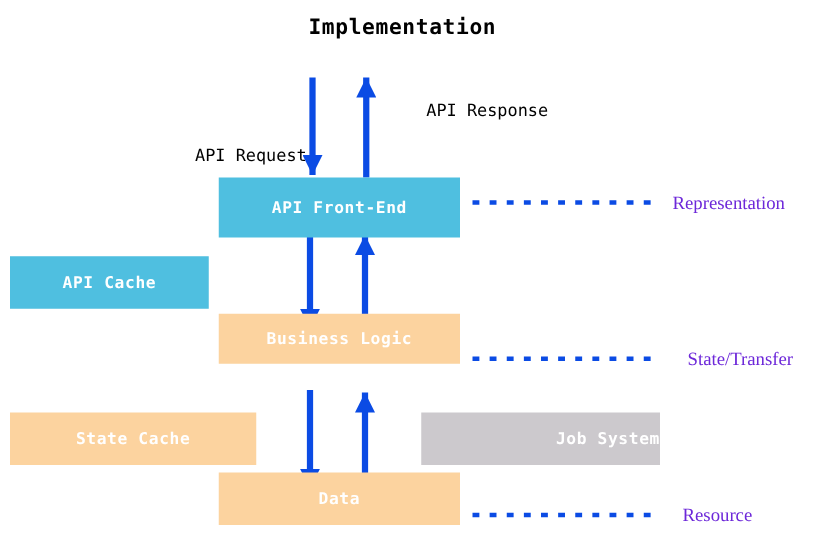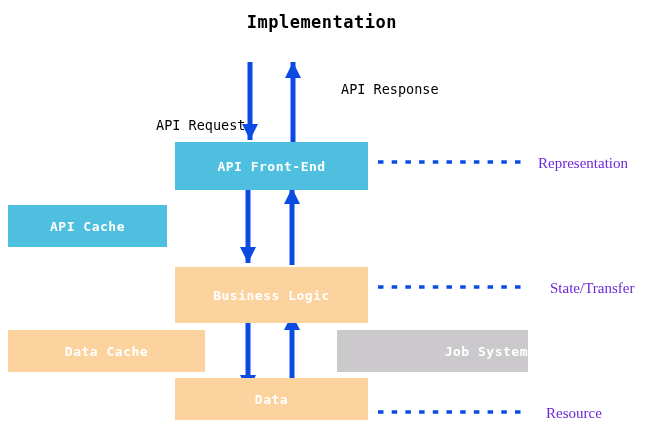--- a/index.html
+++ b/index.html
@@ -37,21 +37,21 @@
     font-size: 13px;
     font-weight: bold;
     letter-spacing: 0.5px;
     white-space: nowrap;
   }
   .box.blue   { background: var(--box-blue, #4fbfe0); }
   .box.orange { background: var(--box-orange, #fcd39f); }
   .box.gray   { background: var(--box-gray, #ccc9cd); justify-content: flex-end; }
   .box.api-front-end  { left: 175px; top: 142px; width: 193px; height: 48px; }
   .box.api-cache      { left: 8px;   top: 205px; width: 159px; height: 42px; }
-  .box.business-logic { left: 175px; top: 267px; width: 193px; height: 56px; }
+  .box.business-logic { left: 175px; top: 251px; width: 193px; height: 40px; }
   .box.data-cache     { left: 8px;   top: 330px; width: 197px; height: 42px; }
   .box.job-system     { left: 337px; top: 330px; width: 191px; height: 42px; }
   .box.data           { left: 175px; top: 378px; width: 193px; height: 42px; }
   .layer-label {
     position: absolute;
     font-size: 15px;
     color: #6d28d9;
     white-space: nowrap;
     font-family: Liberation Serif, serif;
   }
@@ -102,21 +102,21 @@
   <div class="box blue api-front-end">
     <span>API Front-End</span>
   </div>
   <div class="box blue api-cache">
     <span>API Cache</span>
   </div>
   <div class="box orange business-logic">
     <span>Business Logic</span>
   </div>
   <div class="box orange data-cache">
-    <span>Data Cache</span>
+    <span>State Cache</span>
   </div>
   <div class="box gray job-system">
     <span>Job System</span>
   </div>
   <div class="box orange data">
     <span>Data</span>
   </div>
 
   <div class="layer-label representation">Representation</div>
   <div class="layer-label state-transfer">State/Transfer</div>

